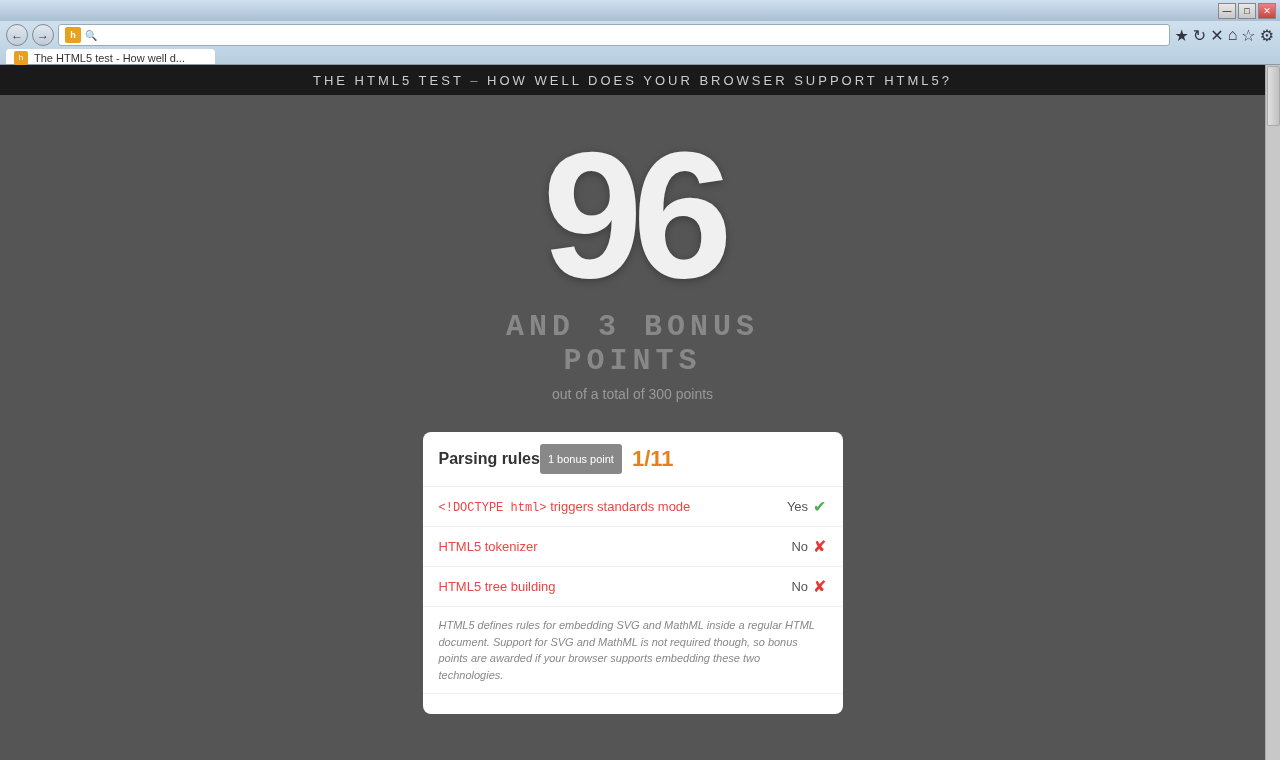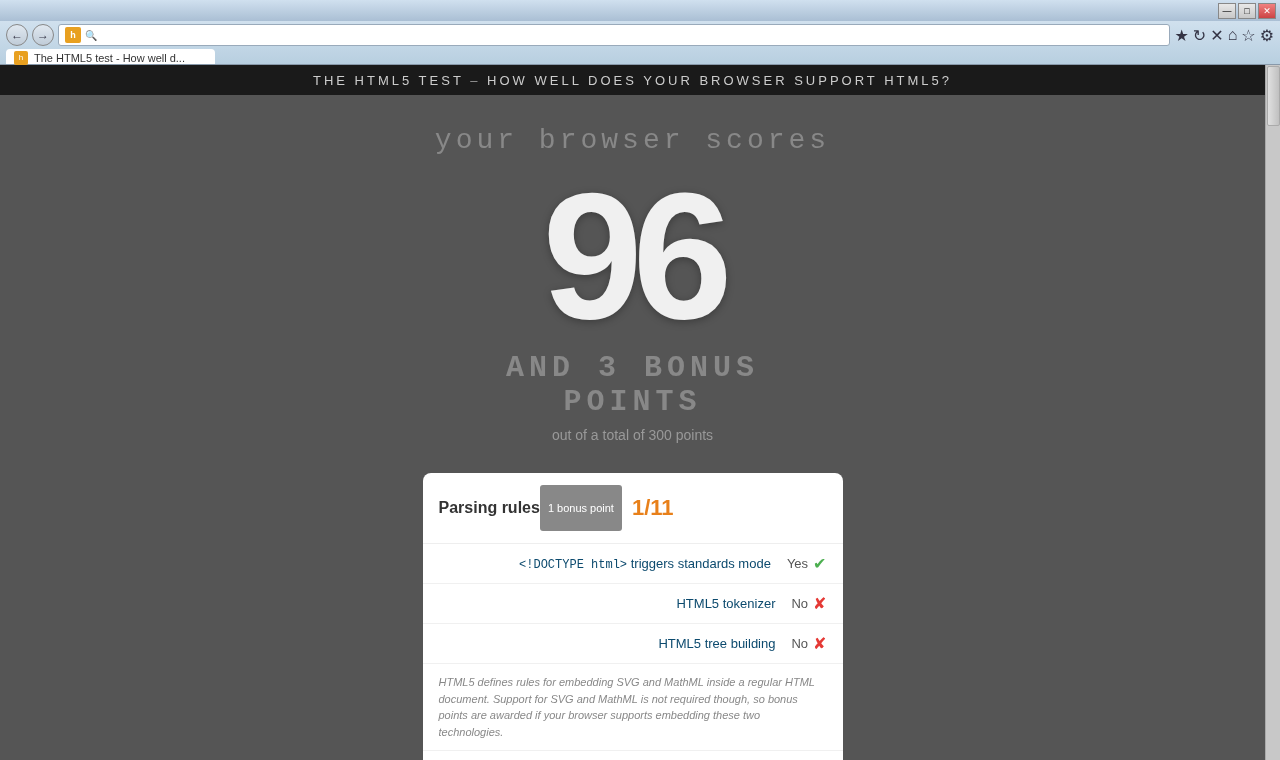--- a/index.html
+++ b/index.html
@@ -252,21 +252,21 @@
     .section-header-right {
       display: flex;
       align-items: center;
       gap: 10px;
     }
 
     .bonus-badge {
       background: #888;
       color: white;
       font-size: 11px;
-      padding: 17px 8px;
+      padding: 9px 8px;
       border-radius: 3px;
     }
 
     .score-badge {
       color: #e8801a;
       font-size: 22px;
       font-weight: bold;
     }
 
     .section-row {
@@ -276,23 +276,22 @@
       padding: 10px 16px;
       border-bottom: 1px solid #f0f0f0;
     }
 
     .section-row:last-child {
       border-bottom: none;
     }
 
     .row-label {
       font-size: 13px;
-      color: #0c4a6e;
+      color: #ef4444;
       flex: 1;
-      text-align: right;
     }
 
     .row-label code {
       font-family: 'Courier New', monospace;
       font-size: 12px;
     }
 
     .row-result {
       display: flex;
       align-items: center;
@@ -386,21 +385,20 @@
 <div class="page-content">
   <div class="page-header">
     <span class="page-header-text">
       <span>THE HTML5 TEST</span>
       <span class="dash"> – </span>
       <span>HOW WELL DOES YOUR BROWSER SUPPORT HTML5?</span>
     </span>
   </div>
 
   <div class="main-area">
-    <div class="browser-scores-label">your browser scores</div>
     <div class="score-number">96</div>
     <div class="bonus-text">
       <span>AND 3 BONUS</span><br>
       <span>POINTS</span>
     </div>
     <div class="out-of-text">out of a total of 300 points</div>
 
     <div class="section-card">
       <div class="section-header">
         <span class="section-title">Parsing rules</span>

